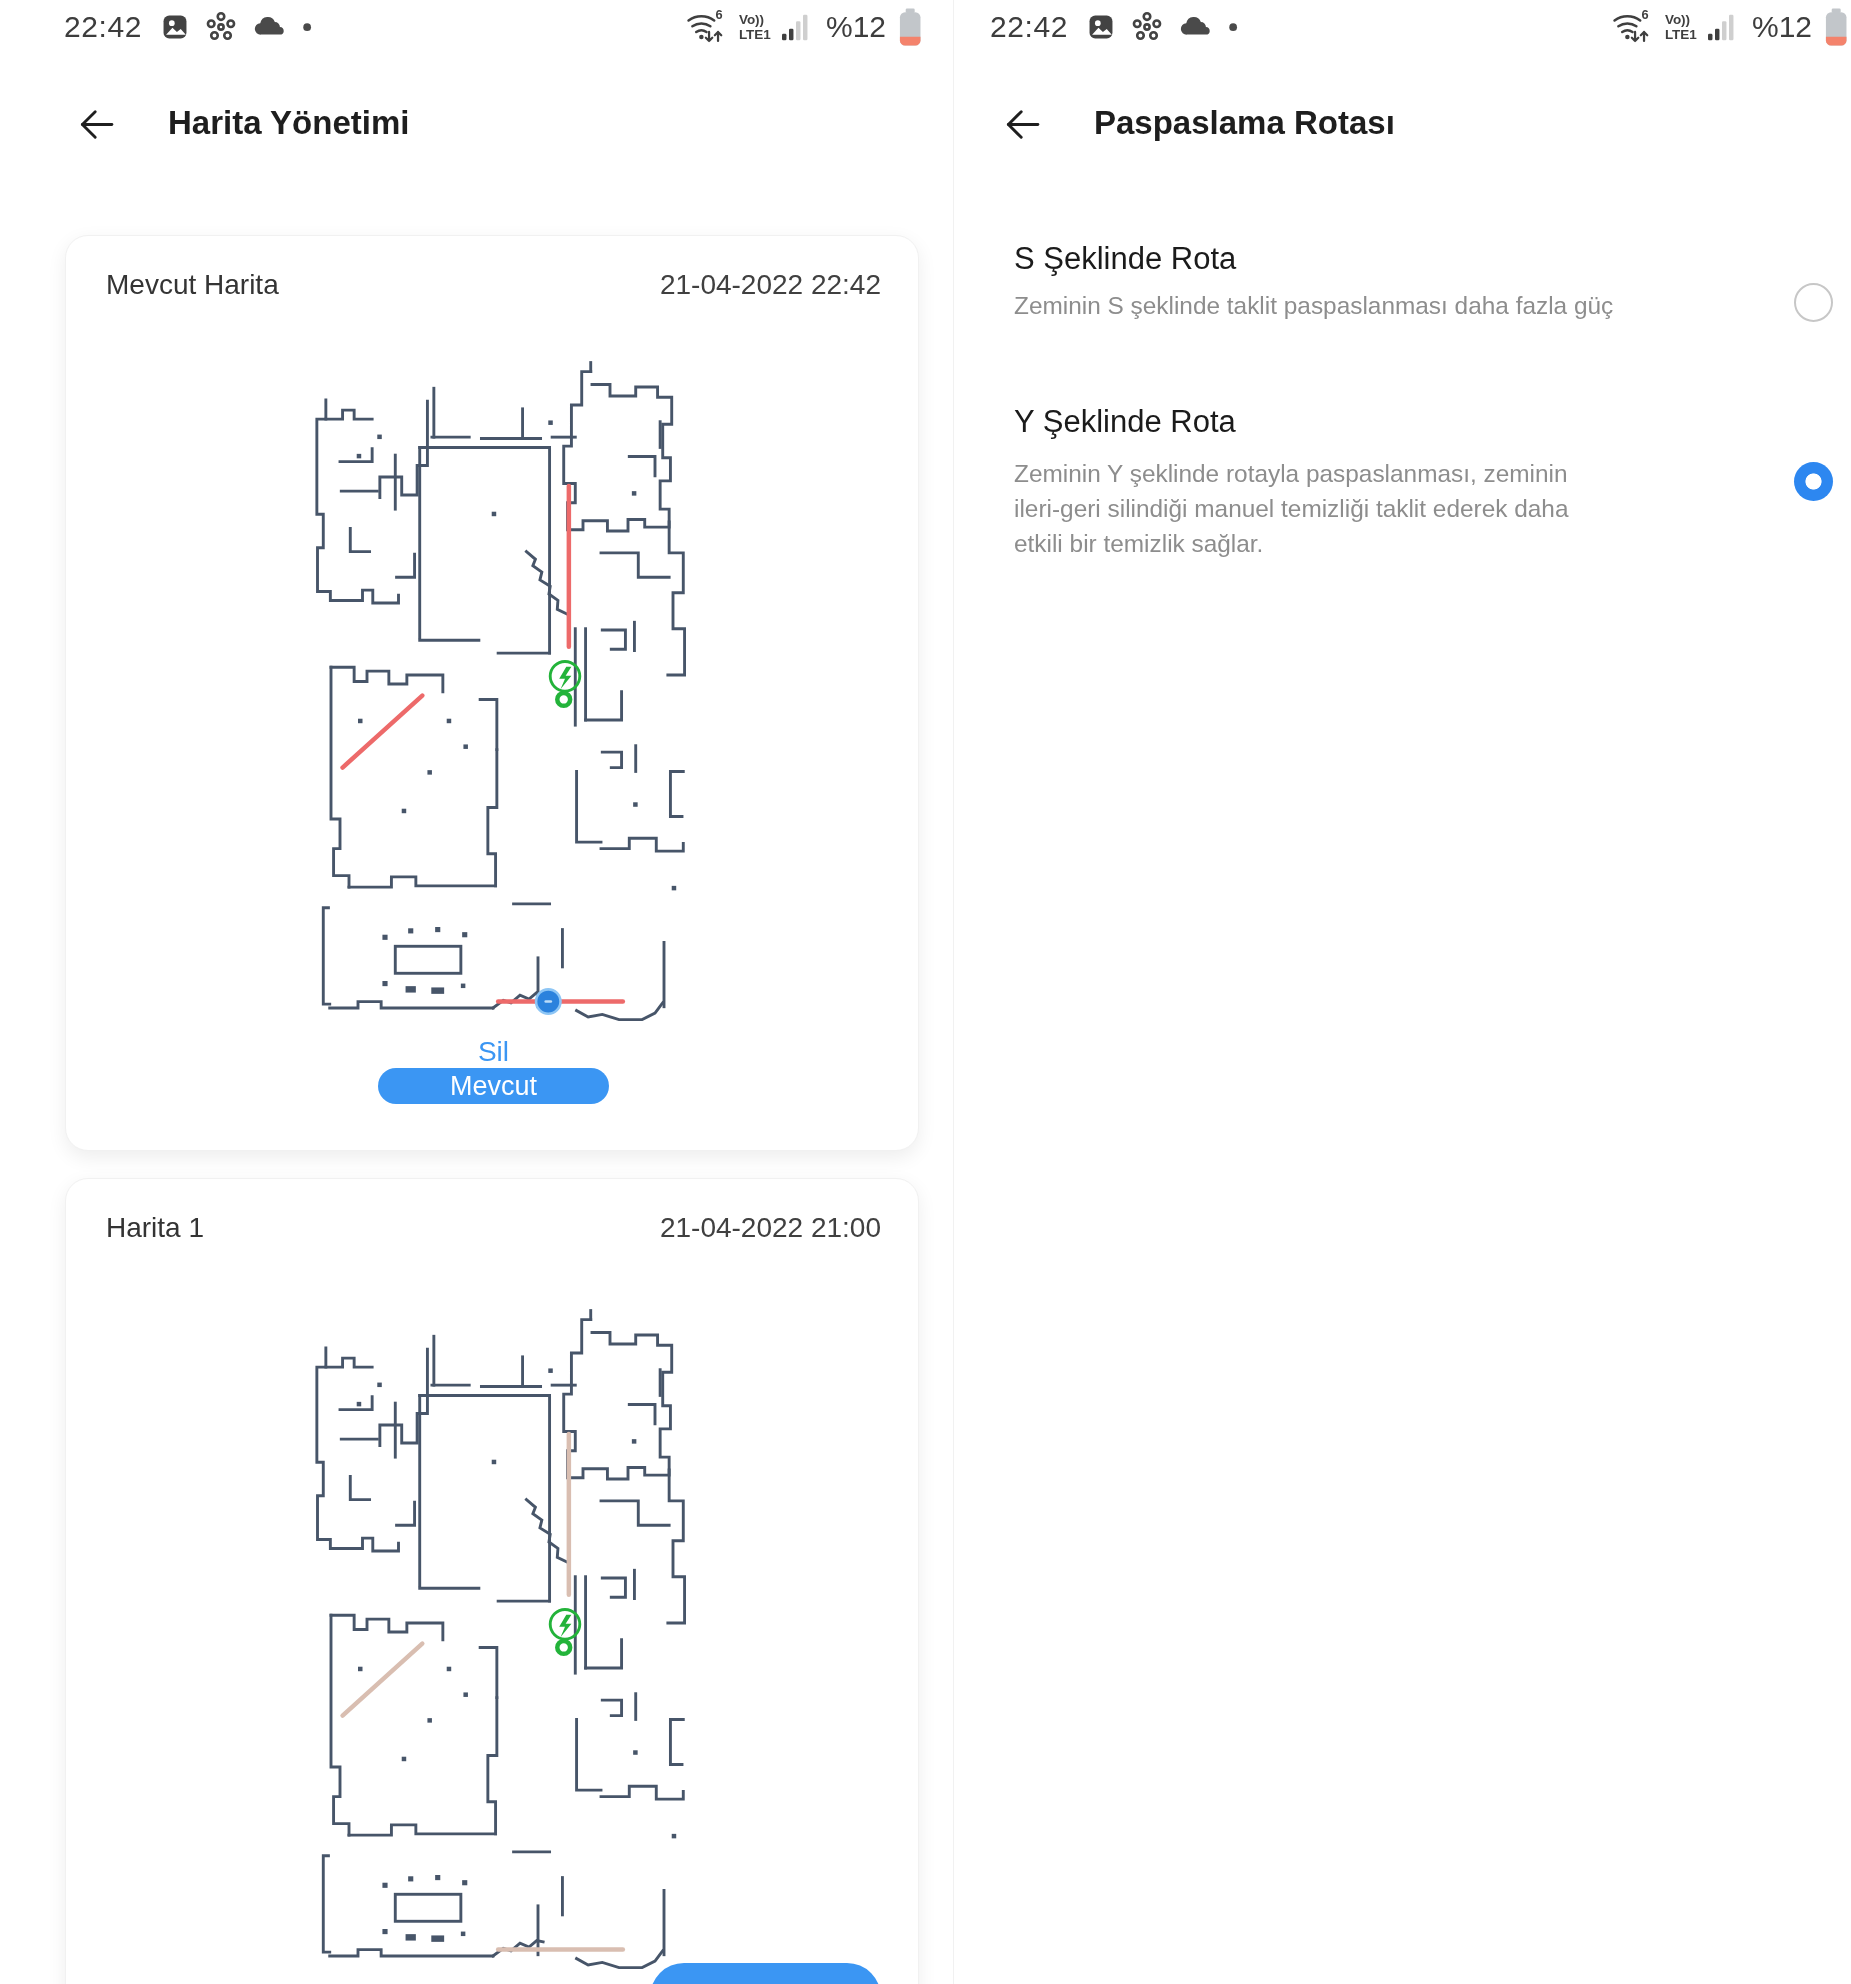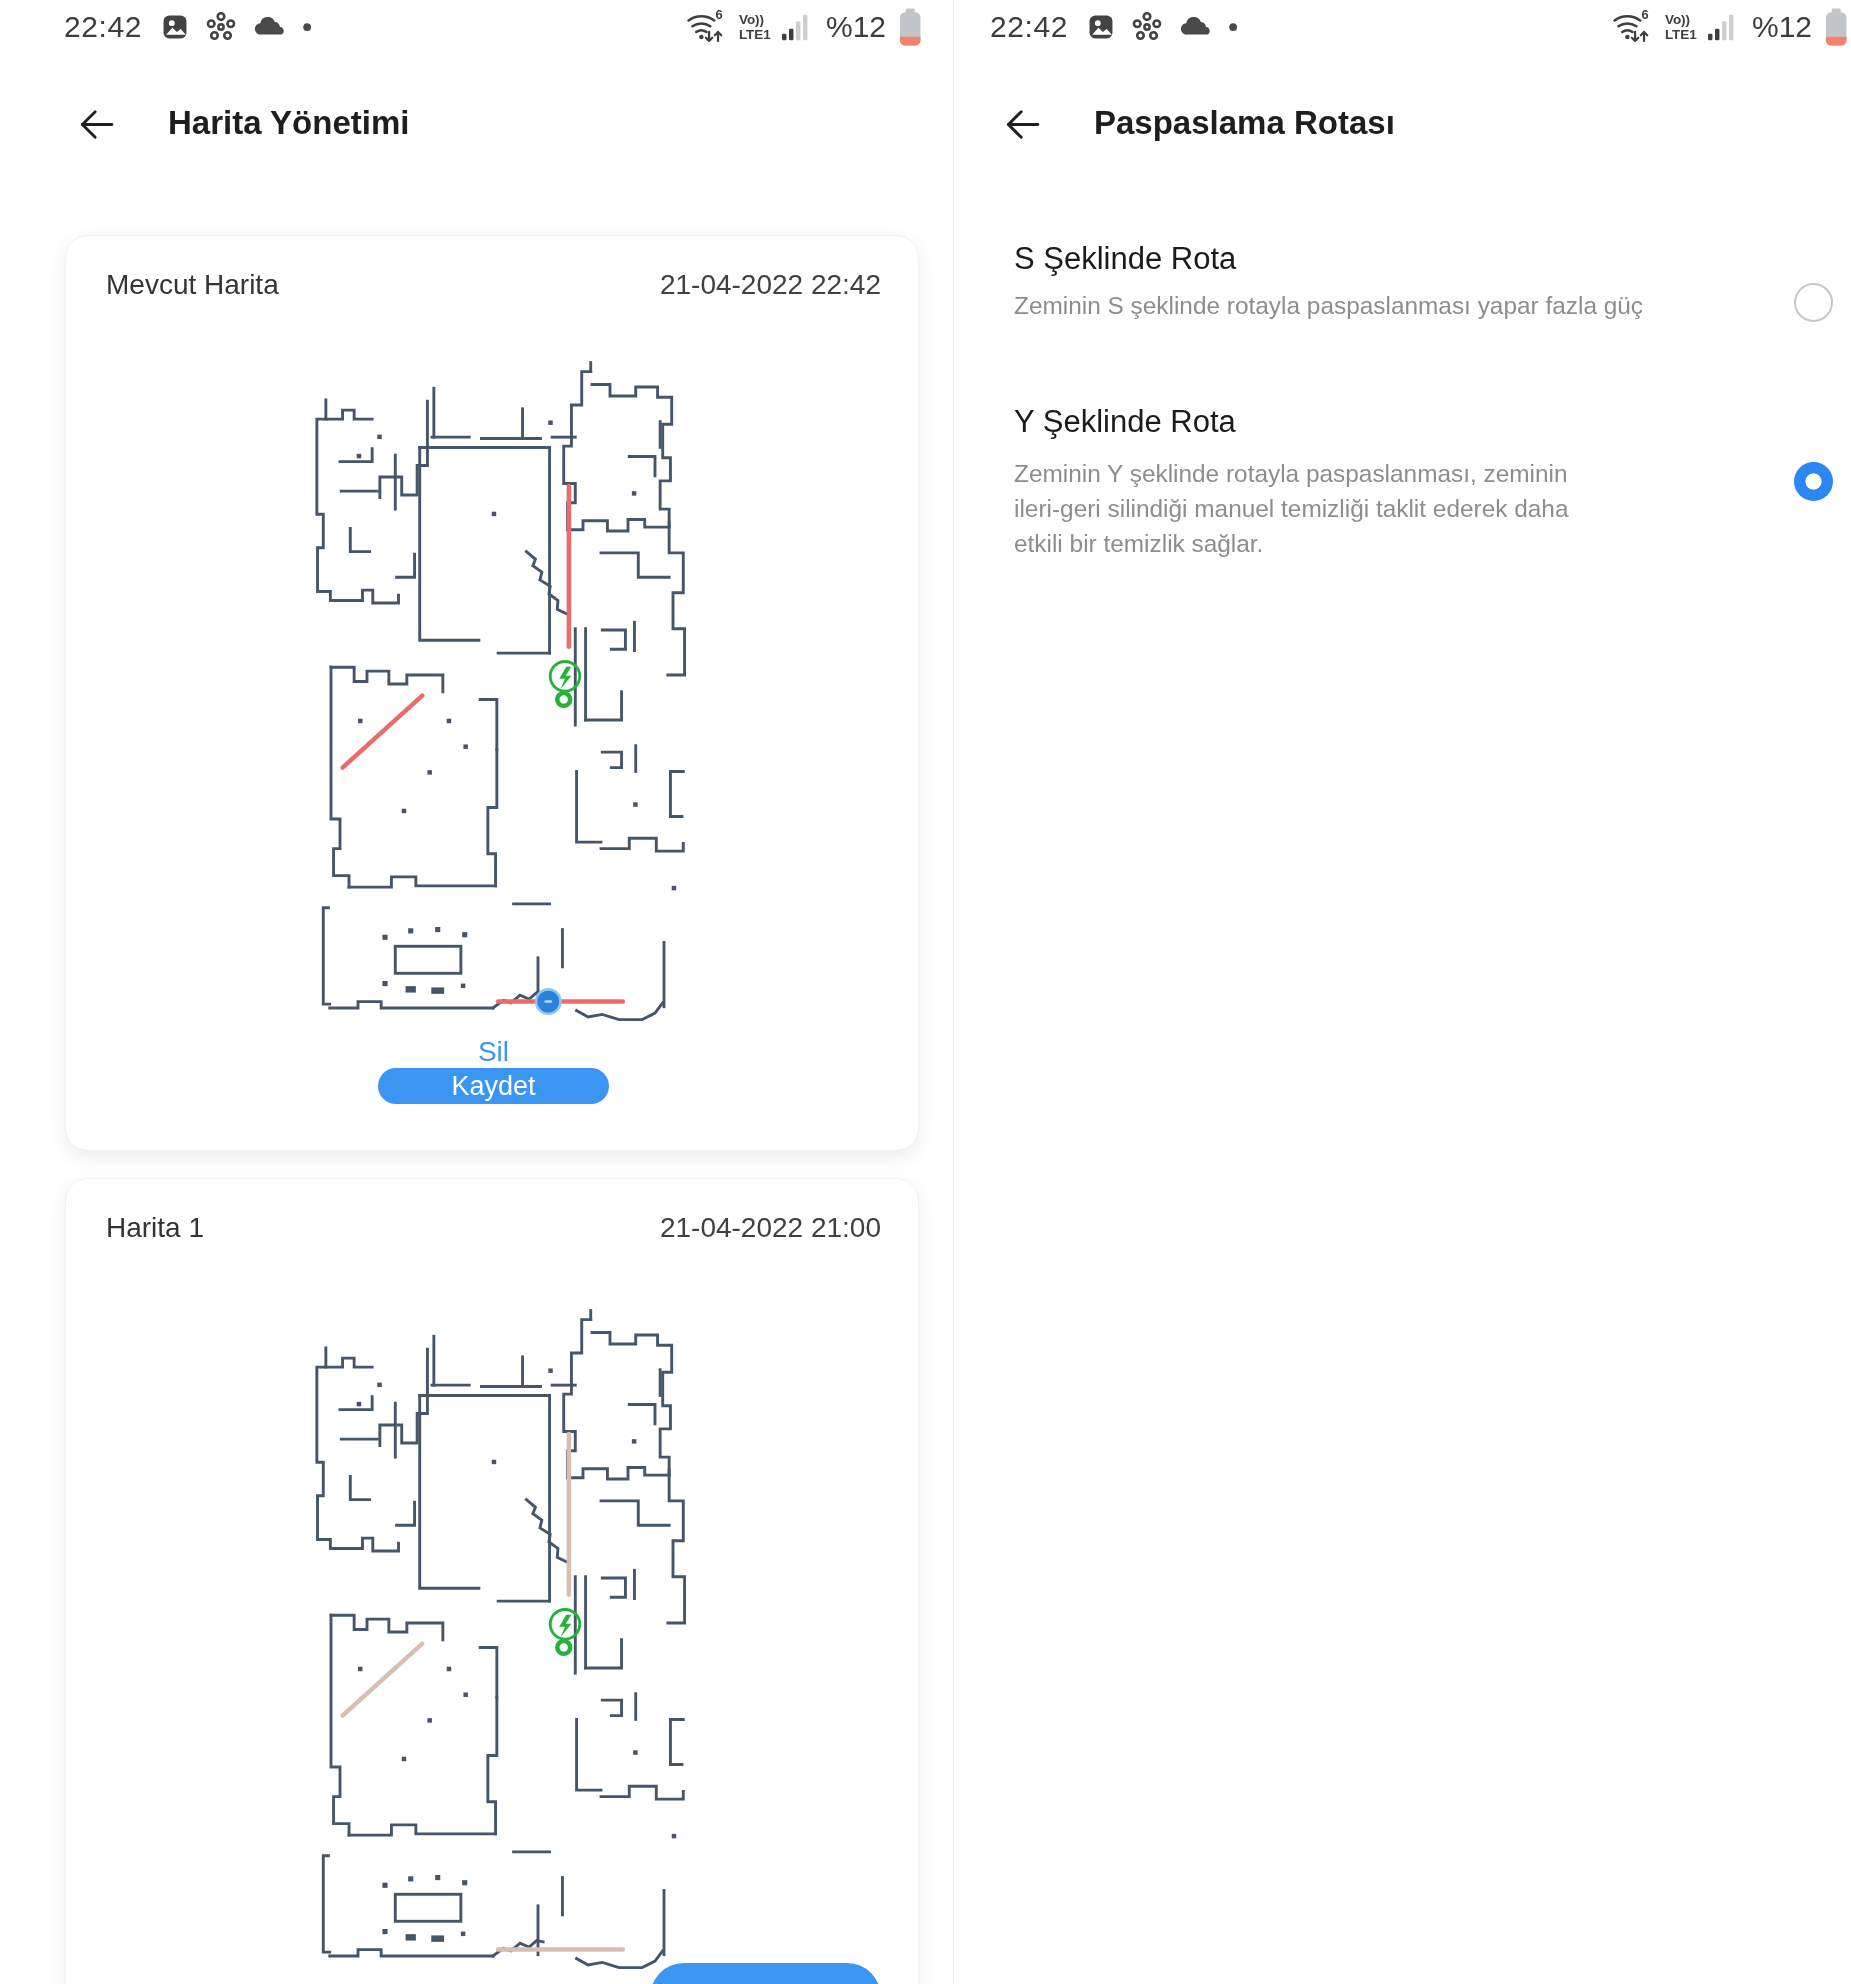--- a/index.html
+++ b/index.html
@@ -251,21 +251,21 @@
           <use href="#fp"></use>
           <use href="#fp-lines" class="lines-red"></use>
           <g>
             <circle cx="386" cy="998" r="19" fill="#2b82dd" stroke="#8ec6f5" stroke-width="4"></circle>
             <rect x="380" y="996" width="12" height="4" rx="2" fill="#bcdcf8"></rect>
           </g>
         </svg>
       </div>
       <div class="card-foot">
         <span class="link-delete">Sil</span>
-        <button class="btn-save">Kaydet</button>
+        <button class="btn-save">Mevcut</button>
       </div>
     </article>
 
     <article class="card card2">
       <div class="card-head">
         <span class="card-title">Harita 1</span>
         <span class="card-date">21-04-2022 21:00</span>
       </div>
       <div class="map-preview">
         <svg viewBox="0 0 600 1050">
@@ -346,21 +346,21 @@
           <path d="M30,12 L10,32 L30,52"></path>
             <path d="M10,32 H56"></path>
         </g>
       </svg>
       <span class="appbar-title">Paspaslama Rotası</span>
     </div>
 
     <div class="option option1">
       <div class="option-title">S Şeklinde Rota</div>
       <div class="option-desc">
-        <span>Zeminin S şeklinde rotayla paspaslanması yapar fazla güç</span>
+        <span>Zeminin S şeklinde taklit paspaslanması daha fazla güç</span>
       </div>
       <div class="radio unchecked"></div>
     </div>
 
     <div class="option option2">
       <div class="option-title">Y Şeklinde Rota</div>
       <div class="option-desc">
         <span>Zeminin Y şeklinde rotayla paspaslanması, zeminin</span>
         <span>ileri-geri silindiği manuel temizliği taklit ederek daha</span>
         <span>etkili bir temizlik sağlar.</span>

